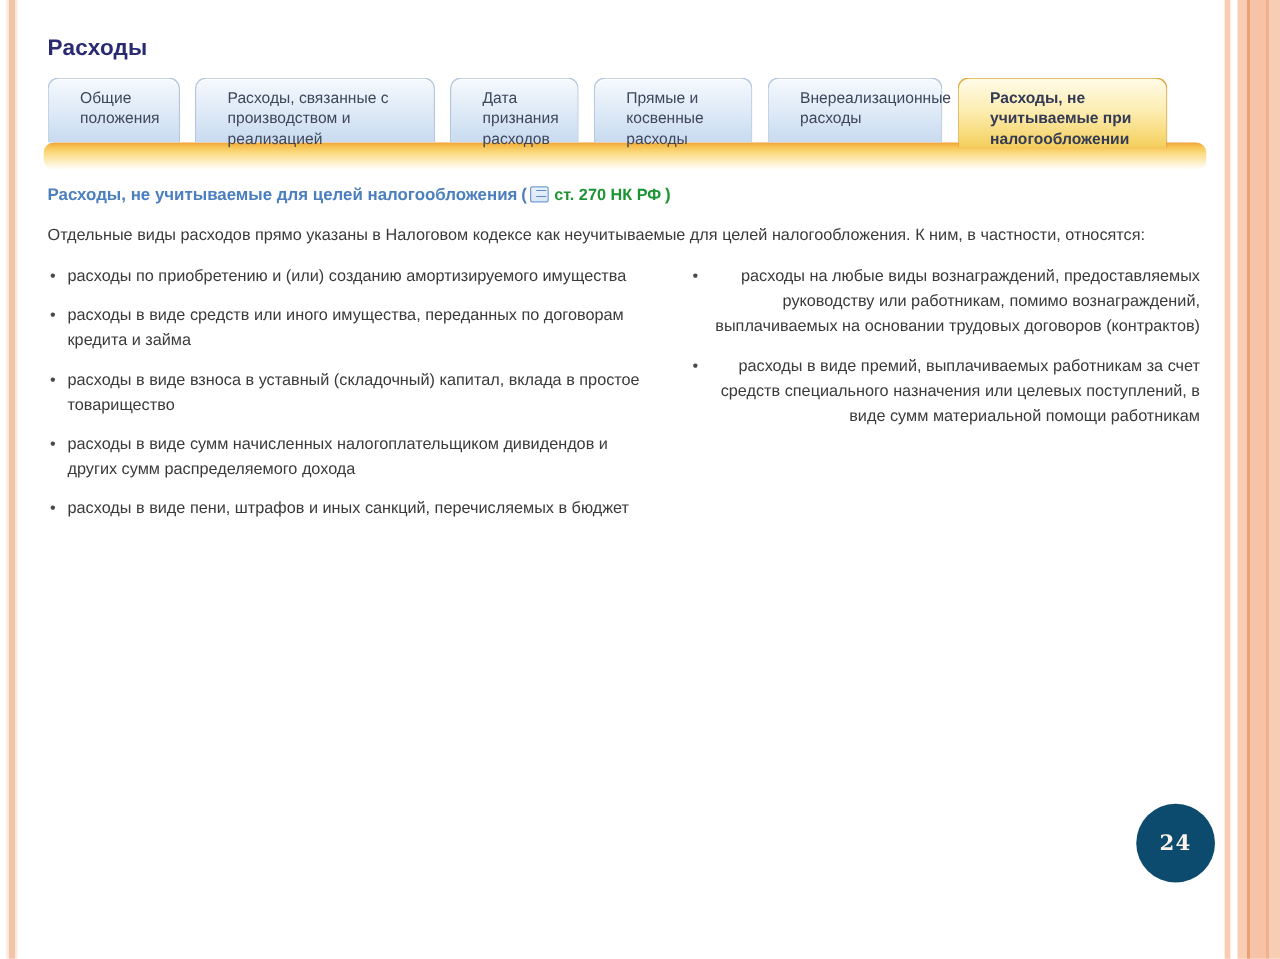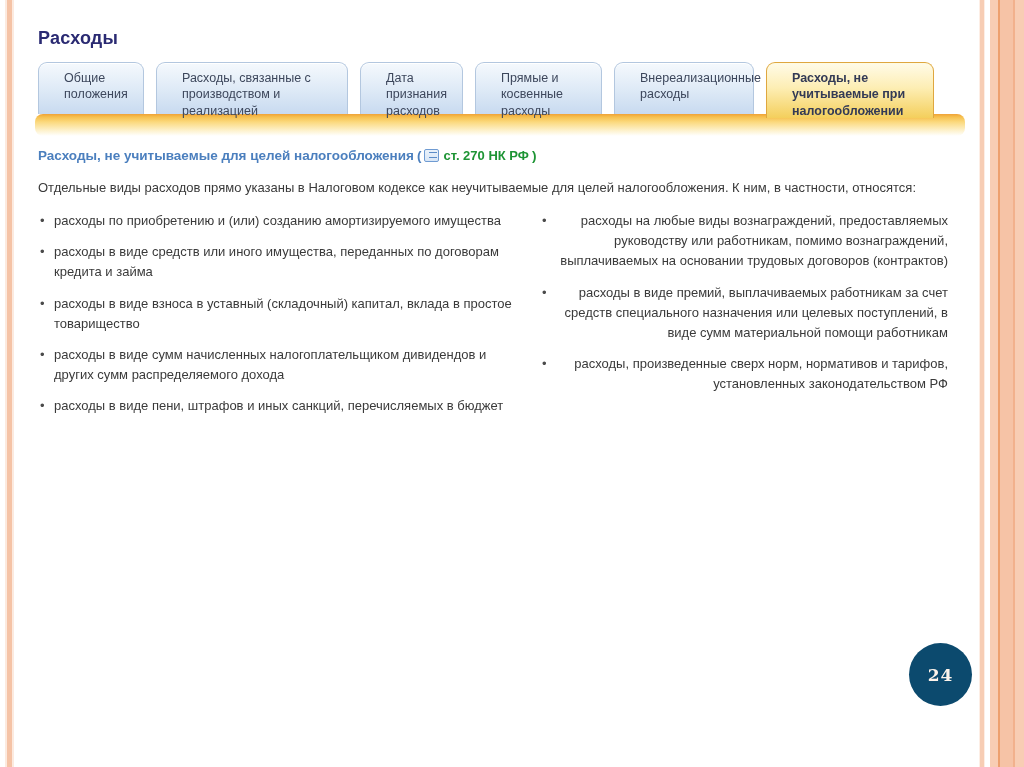--- a/index.html
+++ b/index.html
@@ -98,21 +98,21 @@
         transparent 0 2px, #5b8cc8 2px 3px, transparent 3px 5px) 4px 0 / 8px 100% no-repeat,
       linear-gradient(#eaf2fb, #d8e6f6);
   }
   .article-ref { color: #1d9434; font-weight: bold; font-size: 13px; }
 
   .panel-intro {
     margin-top: 16px;
     font-size: 13px; color: #3a3a3a; line-height: 1.4;
   }
 
-  .columns { display: flex; margin-top: 14px; gap: 24px; }
+  .columns { display: flex; margin-top: 14px; gap: 36px; }
   .col-left  { width: 478px; }
   .col-right { width: 408px; text-align: right; }
 
   ul.bullets { list-style: none; }
   ul.bullets li {
     position: relative;
     padding-left: 16px;
     margin-bottom: 11px;
     font-size: 13px; color: #3a3a3a; line-height: 1.55;
   }
@@ -185,21 +185,20 @@
       <ul class="bullets col-left">
         <li>расходы по приобретению и (или) созданию амортизируемого имущества</li>
         <li>расходы в виде средств или иного имущества, переданных по договорам кредита и займа</li>
         <li>расходы в виде взноса в уставный (складочный) капитал, вклада в простое товарищество</li>
         <li>расходы в виде сумм начисленных налогоплательщиком дивидендов и других сумм распределяемого дохода</li>
         <li>расходы в виде пени, штрафов и иных санкций, перечисляемых в бюджет</li>
       </ul>
       <ul class="bullets col-right">
         <li>расходы на любые виды вознаграждений, предоставляемых руководству или работникам, помимо вознаграждений, выплачиваемых на основании трудовых договоров (контрактов)</li>
         <li>расходы в виде премий, выплачиваемых работникам за счет средств специального назначения или целевых поступлений, в виде сумм материальной помощи работникам</li>
-        <li>расходы, произведенные сверх норм, нормативов и тарифов, установленных законодательством РФ</li>
       </ul>
     </div>
 
   </div>
 </div>
 
 <div class="page-bubble">
   <span>24</span>
 </div>
 

